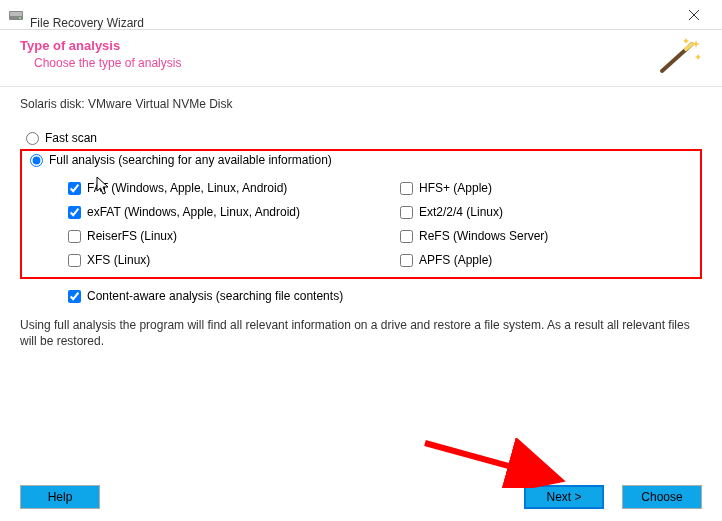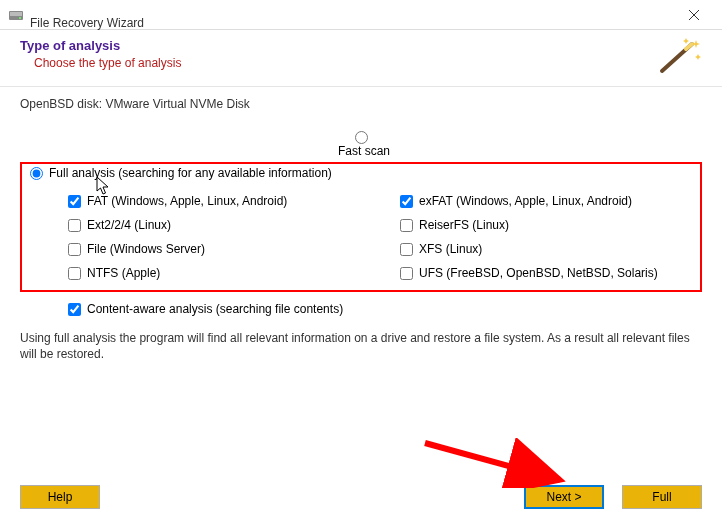--- a/index.html
+++ b/index.html
@@ -30,22 +30,22 @@
     .titlebar .close {
       width: 40px; height: 30px;
       display: flex; align-items:center; justify-content:center;
       cursor: pointer;
       font-size: 14px;
     }
     .header {
       padding: 8px 20px 10px 20px;
       position: relative;
     }
-    .header h1 { font-size: 13px; font-weight: bold; color: #4c1d95; margin-bottom: 3px; }
-    .header .sub { font-size: 12px; color: #b91c1c; margin-left: 14px; }
+    .header h1 { font-size: 13px; font-weight: bold; color: #ec4899; margin-bottom: 3px; }
+    .header .sub { font-size: 12px; color: #ec4899; margin-left: 14px; }
     .wand-icon {
       position: absolute;
       right: 20px; top: 6px;
       width: 50px; height: 40px;
     }
     .content {
       padding: 8px 20px 0 20px;
     }
     .selected-disk {
       font-size: 12px; color: #333; margin-bottom: 20px;
@@ -84,21 +84,21 @@
     }
     .button-bar {
       position: absolute;
       bottom: 12px; left: 0; right: 0;
       padding: 0 20px;
       display: flex;
       align-items: center;
     }
     .btn {
       min-width: 80px; height: 24px;
-      background: #eab308;
+      background: #0ea5e9;
       border: 1px solid #adadad;
       font-size: 12px;
       cursor: pointer;
       padding: 0 14px;
     }
     .btn-next { border: 1px solid #0078d7; outline: 1px solid #0078d7; outline-offset: -2px;}
     .spacer { flex: 1; }
     .cursor {
       position: absolute;
       top: 176px; left: 96px;
@@ -145,88 +145,88 @@
         <polygon points="34,2 35,4 37,5 35,6 34,8 33,6 31,5 33,4"></polygon>
         <polygon points="46,18 47,20 49,21 47,22 46,24 45,22 43,21 45,20"></polygon>
       </g>
     </svg>
   </div>
 </div>
 <hr class="sep">
 
 <div class="content">
   <div class="selected-disk">
-    <span>OpenBSD disk: </span><span>VMware Virtual NVMe Disk</span>
-  </div>
-
-  <label class="radio-row" style="margin-left:6px;flex-direction:column;">
+    <span>Solaris disk: </span><span>VMware Virtual NVMe Disk</span>
+  </div>
+
+  <label class="radio-row" style="margin-left:6px;">
     <input type="radio" name="scanmode" style="">
     <span>Fast scan</span>
   </label>
 
   <div class="highlight-box">
     <label class="radio-row">
       <input type="radio" name="scanmode" checked="" style="">
       <span>Full analysis (searching for any available information)</span>
     </label>
 
     <div class="fs-grid">
       <label class="check-row">
           <input type="checkbox" checked="" style="">
           <span>FAT (Windows, Apple, Linux, Android)</span>
         </label>
+      <label class="check-row">
+          <input type="checkbox" style="">
+          <span>HFS+ (Apple)</span>
+        </label>
 
       <label class="check-row">
           <input type="checkbox" checked="" style="">
           <span>exFAT (Windows, Apple, Linux, Android)</span>
         </label>
       <label class="check-row">
           <input type="checkbox" style="">
           <span>Ext2/2/4 (Linux)</span>
         </label>
 
       <label class="check-row">
           <input type="checkbox" style="">
           <span>ReiserFS (Linux)</span>
         </label>
 
       <label class="check-row">
           <input type="checkbox" style="">
-          <span>File (Windows Server)</span>
+          <span>ReFS (Windows Server)</span>
         </label>
       <label class="check-row">
           <input type="checkbox" style="">
           <span>XFS (Linux)</span>
         </label>
 
       <label class="check-row">
           <input type="checkbox" style="">
-          <span>NTFS (Apple)</span>
-        </label>
-      <label class="check-row">
-          <input type="checkbox" style="">
-          <span>UFS (FreeBSD, OpenBSD, NetBSD, Solaris)</span>
+          <span>APFS (Apple)</span>
         </label>
     </div>
   </div>
 
   <label class="content-aware">
     <input type="checkbox" checked="" style="">
     <span>Content-aware analysis (searching file contents)</span>
   </label>
 </div>
 
 <div class="desc">Using full analysis the program will find all relevant information on a drive and restore a file system. As a result all relevant files will be restored.</div>
 
 <div class="button-bar">
   <button class="btn">Help</button>
   <div class="spacer"></div>
   <button class="btn btn-next">Next &gt;</button>
   <div style="width:18px"></div>
-  <button class="btn">Full</button>
+  <button class="btn">Choose</button>
 </div>
 
 <svg class="cursor" width="16" height="20" viewBox="0 0 16 20">
   <path d="M1 1 L1 15 L4.5 12 L7 18 L9.5 17 L7 11 L12 11 Z" fill="#fff" stroke="#000" stroke-width="1"></path>
 </svg>
 
 <svg class="arrow-anno" width="160" height="50" viewBox="0 0 160 50">
   <defs>
     <marker id="ah" markerWidth="12" markerHeight="12" refX="9" refY="5" orient="auto">
       <path d="M0,0 L10,5 L0,10 Z" fill="#ff0000"></path>

